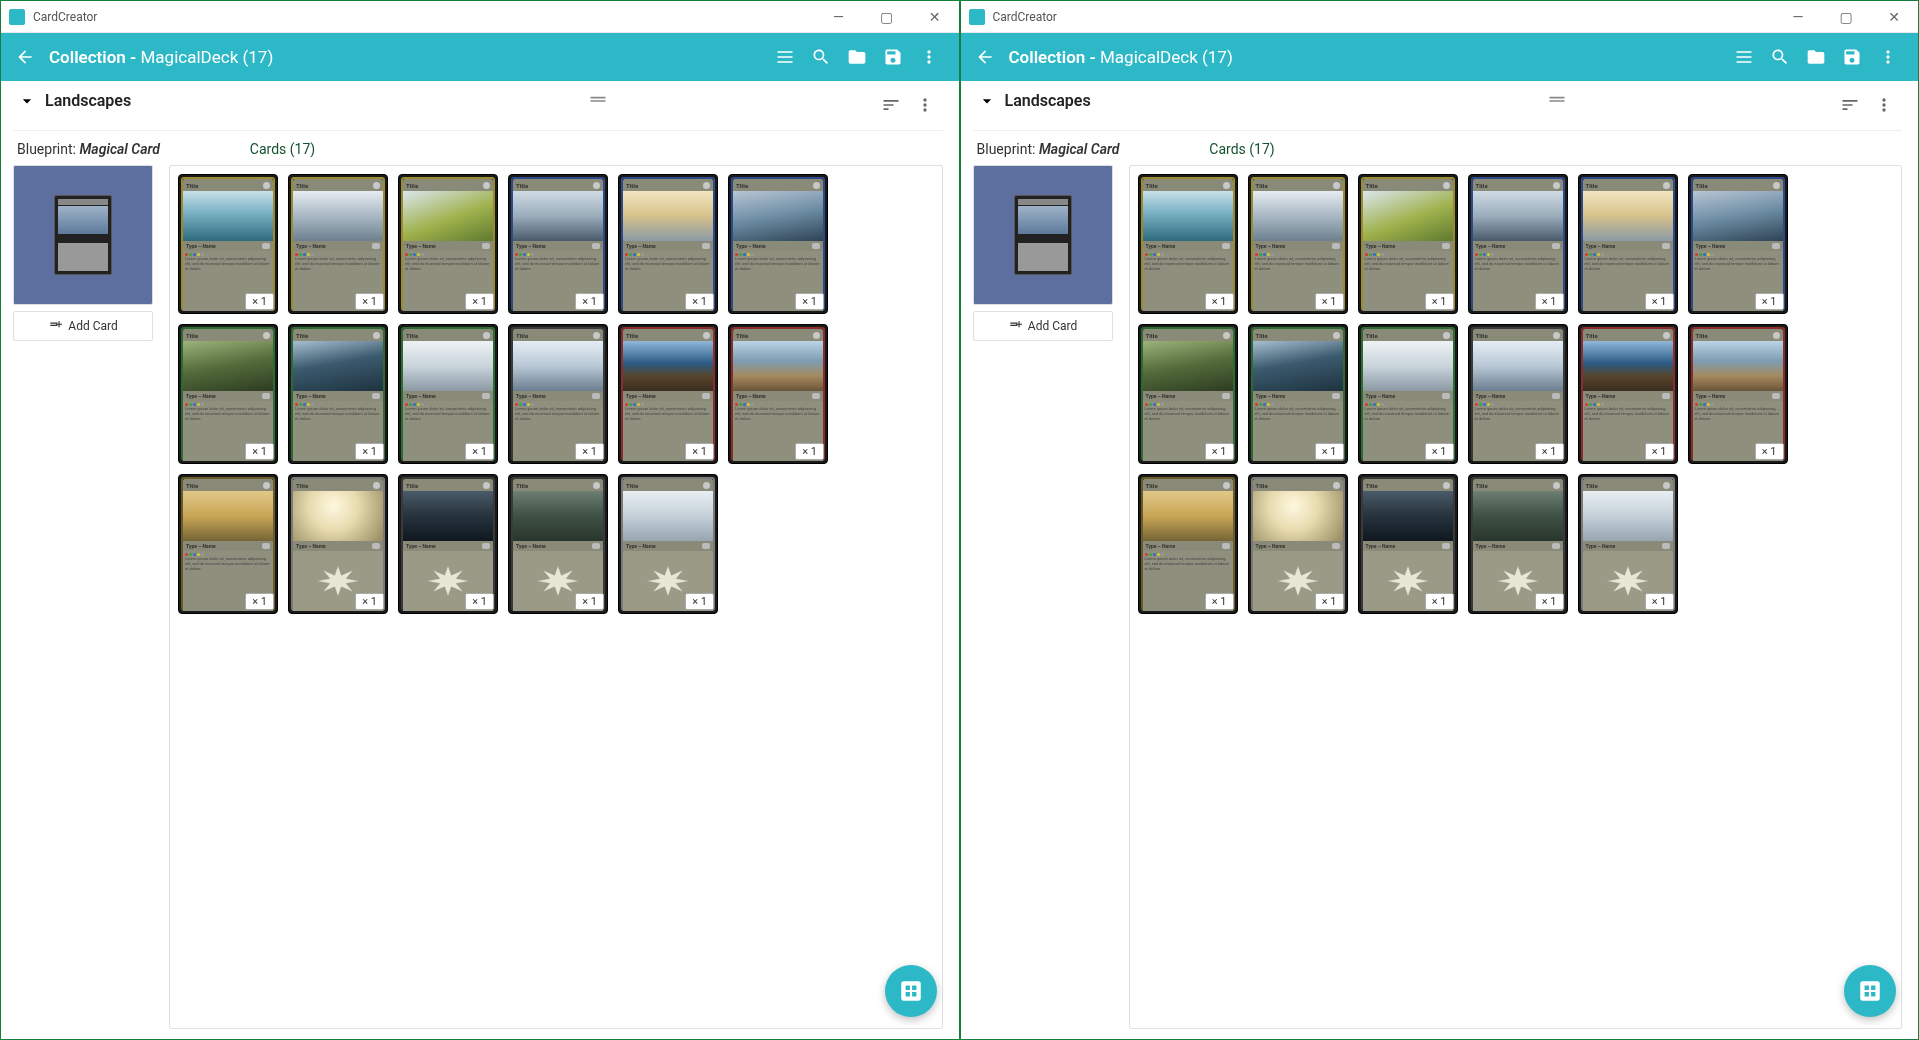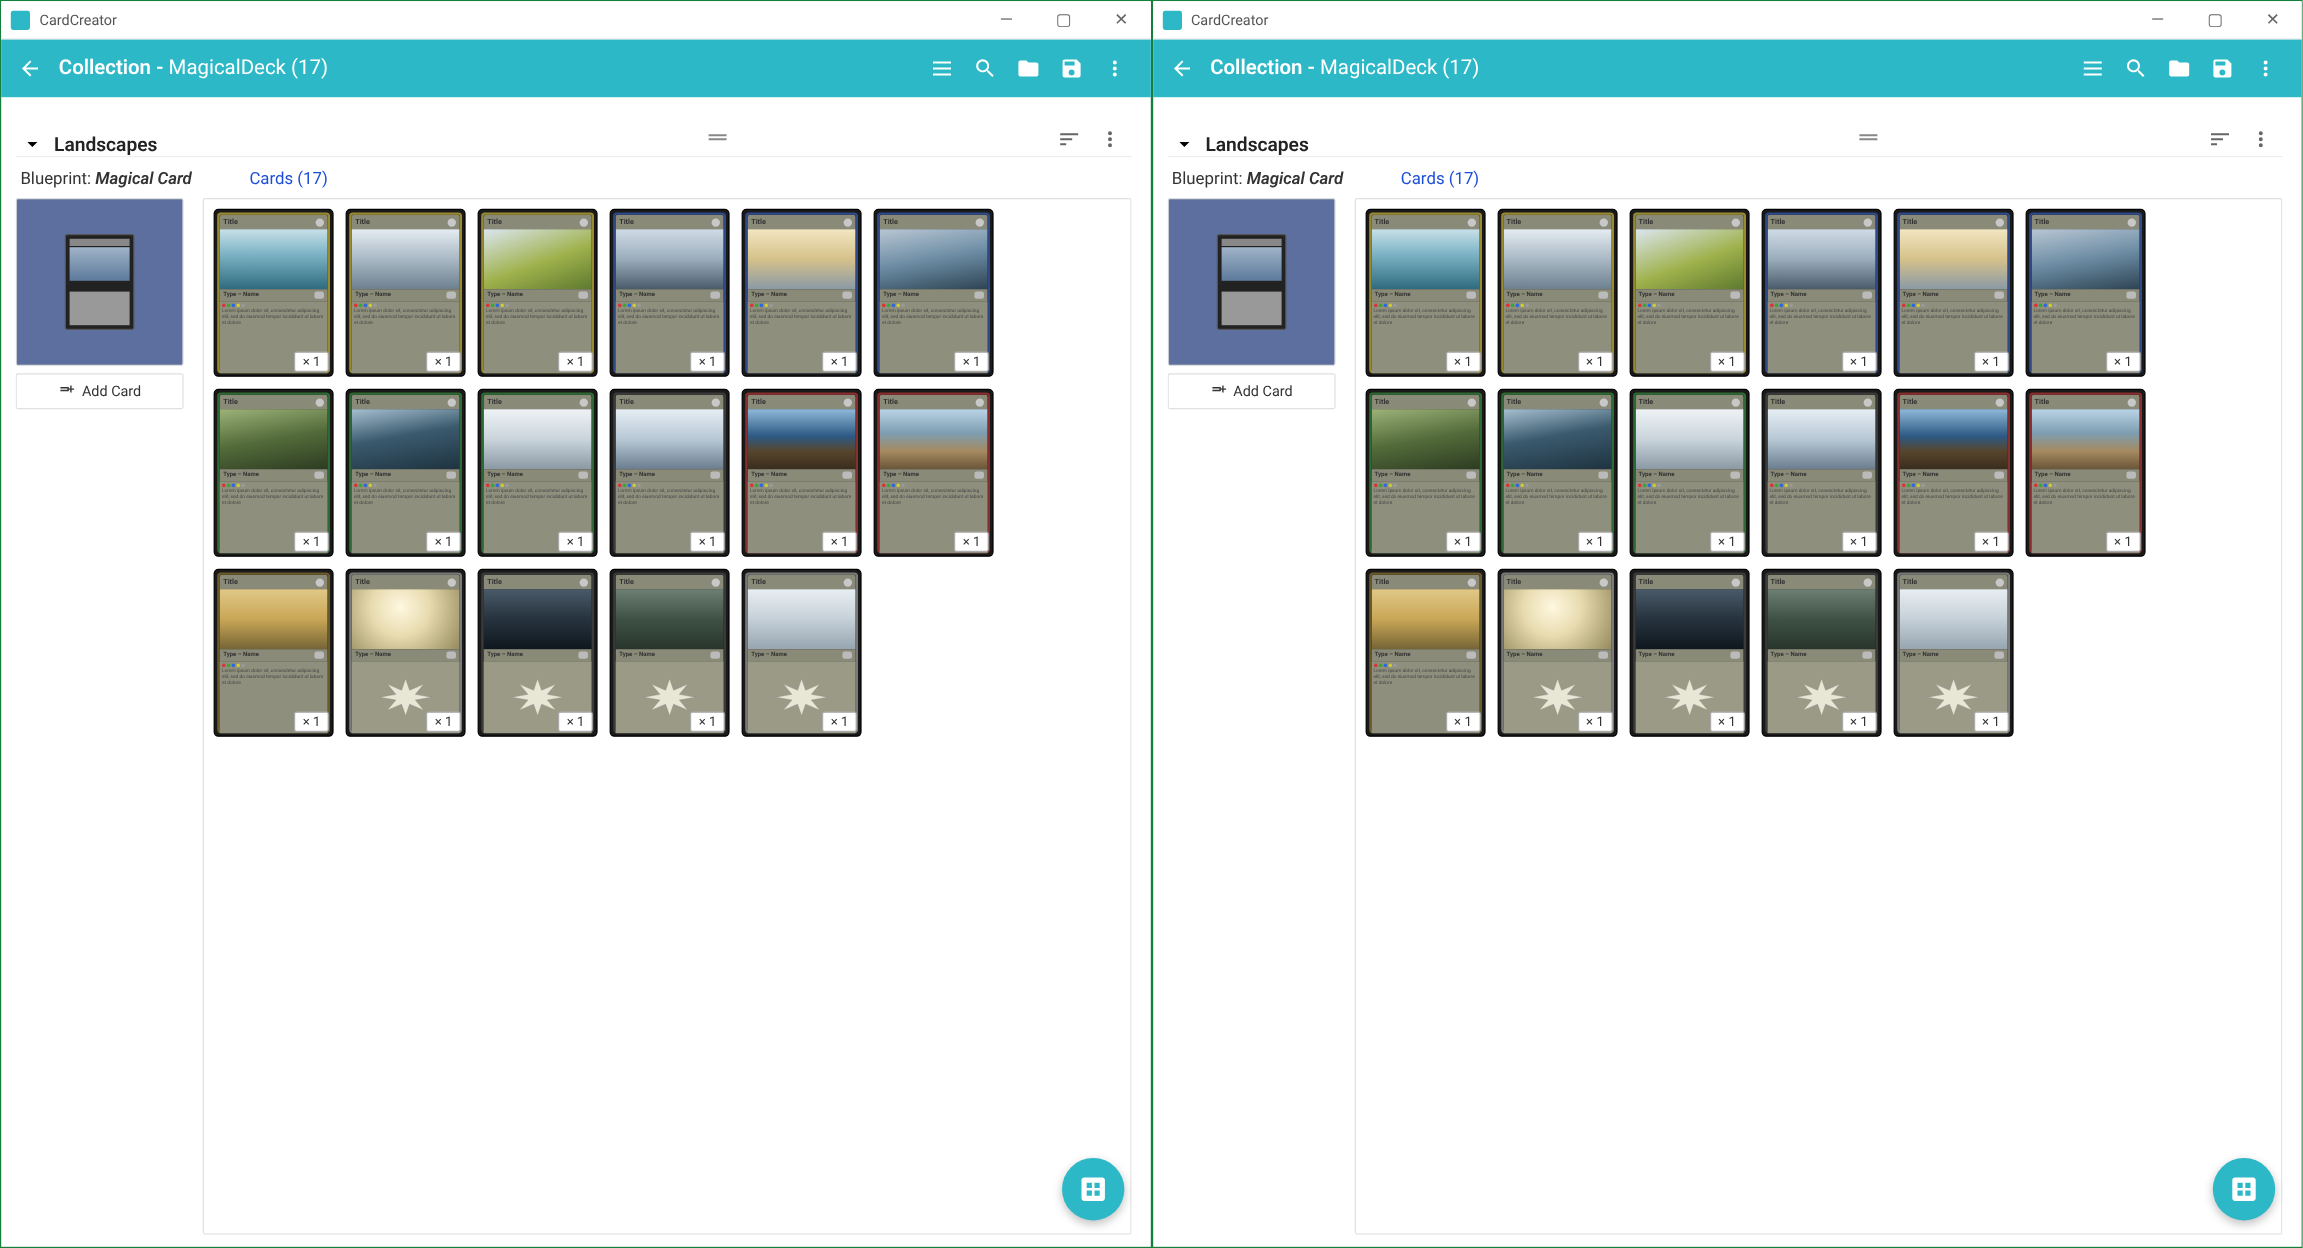--- a/index.html
+++ b/index.html
@@ -10,29 +10,29 @@
 .title-bar .title { font-size: 12px; color: #555; flex: 1; }
 .title-bar .win-controls { display: flex; gap: 16px; }
 .title-bar .win-btn { width: 32px; height: 24px; display: flex; align-items: center; justify-content: center; color: #666; font-size: 14px; }
 .toolbar { height: 48px; background: #2cb8c6; display: flex; align-items: center; padding: 0 12px; color: #fff; }
 .toolbar .back { width: 24px; height: 24px; display: flex; align-items: center; justify-content: center; margin-right: 12px; }
 .toolbar .collection-label { font-size: 17px; }
 .toolbar .collection-label .bold { font-weight: 600; }
 .toolbar .spacer { flex: 1; }
 .toolbar .tb-icon { width: 36px; height: 36px; display: flex; align-items: center; justify-content: center; }
 .content { flex: 1; display: flex; flex-direction: column; padding: 10px 16px 10px 12px; overflow: hidden; }
-.section-header { height: 40px; display: flex; align-items: flex-end; padding: 0 4px; border-bottom: 1px solid #eee; margin-bottom: 8px; }
+.section-header { height: 40px; display: flex; align-items: flex-start; padding: 0 4px; border-bottom: 1px solid #eee; margin-bottom: 8px; }
 .section-header .chevron { width: 20px; height: 20px; display: flex; align-items: center; justify-content: center; margin-right: 8px; }
 .section-header .section-name { font-size: 16px; font-weight: 600; color: #222; flex: 1; }
 .section-header .drag-handle { margin-right: auto; margin-left: 280px; color: #888; }
 .section-header .sort-btn, .section-header .menu-btn { width: 28px; height: 28px; display: flex; align-items: center; justify-content: center; color: #666; margin-left: 6px; }
 .subheader { display: flex; align-items: center; padding: 2px 4px 8px 4px; }
 .subheader .blueprint { font-size: 14px; color: #333; }
 .subheader .blueprint .italic { font-style: italic; font-weight: 600; }
-.subheader .cards-count { font-size: 14px; color: #1d4ed8; margin-left: 48px; }
+.subheader .cards-count { font-size: 14px; color: #14532d; margin-left: 90px; }
 .main-row { display: flex; gap: 16px; flex: 1; overflow: hidden; }
 .left-col { width: 140px; display: flex; flex-direction: column; }
 .blueprint-preview { width: 140px; height: 140px; background: #5c6f9e; border-radius: 2px; display: flex; align-items: center; justify-content: center; border: 1px solid #ddd; }
 .mini-card-preview { width: 58px; height: 80px; background: #222; border: 1px solid #555; border-radius: 2px; position: relative; }
 .mini-card-preview .mp-img { position: absolute; top: 10px; left: 3px; right: 3px; height: 28px; background: linear-gradient(180deg,#9fb3c8,#5d7a9c); }
 .mini-card-preview .mp-title { position: absolute; top: 3px; left: 3px; right: 3px; height: 6px; background: #888; }
 .mini-card-preview .mp-text { position: absolute; bottom: 3px; left: 3px; right: 3px; height: 28px; background: #999; }
 .add-card-btn { margin-top: 6px; height: 30px; border: 1px solid #e0e0e0; background: #fff; border-radius: 2px; display: flex; align-items: center; justify-content: center; gap: 6px; font-size: 12px; color: #333; }
 .cards-grid-container { flex: 1; border: 1px solid #e0e0e0; border-radius: 2px; padding: 8px; overflow-y: auto; }
 .cards-grid { display: flex; flex-wrap: wrap; gap: 10px; }

